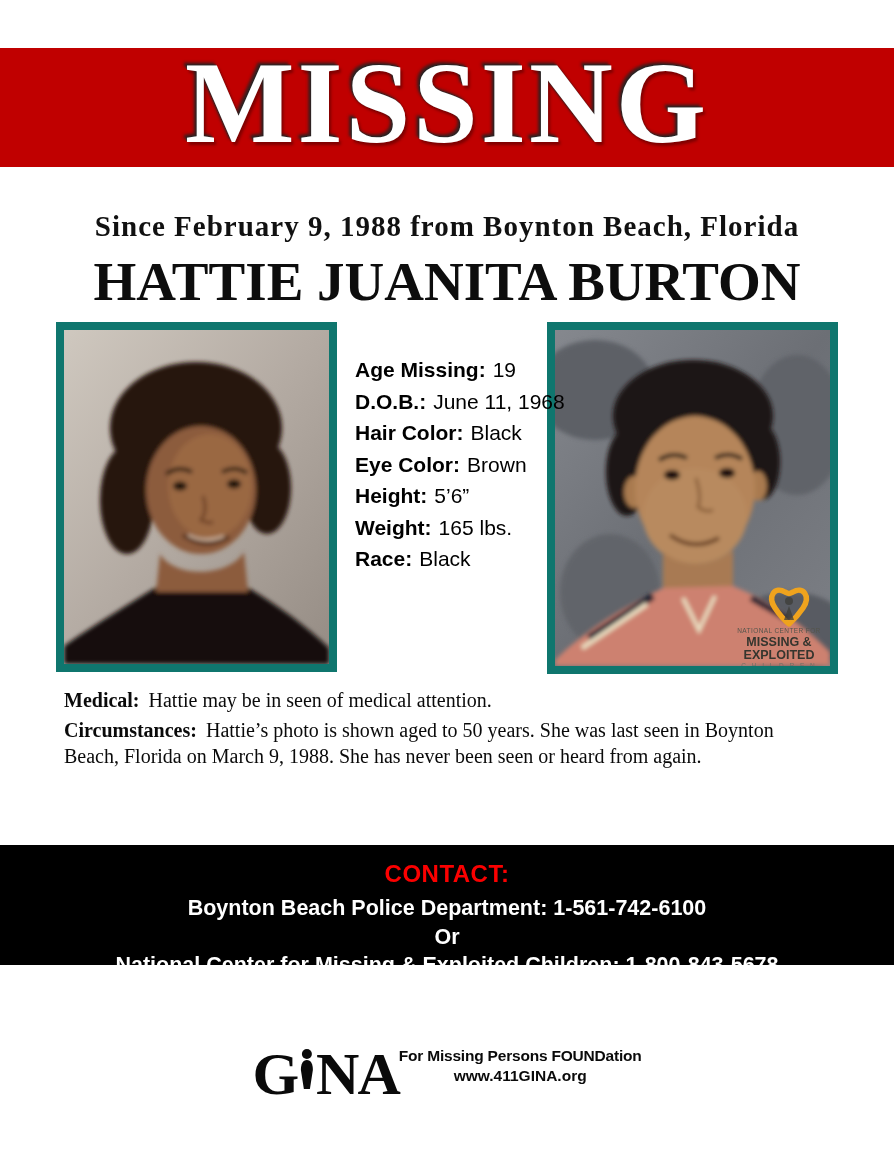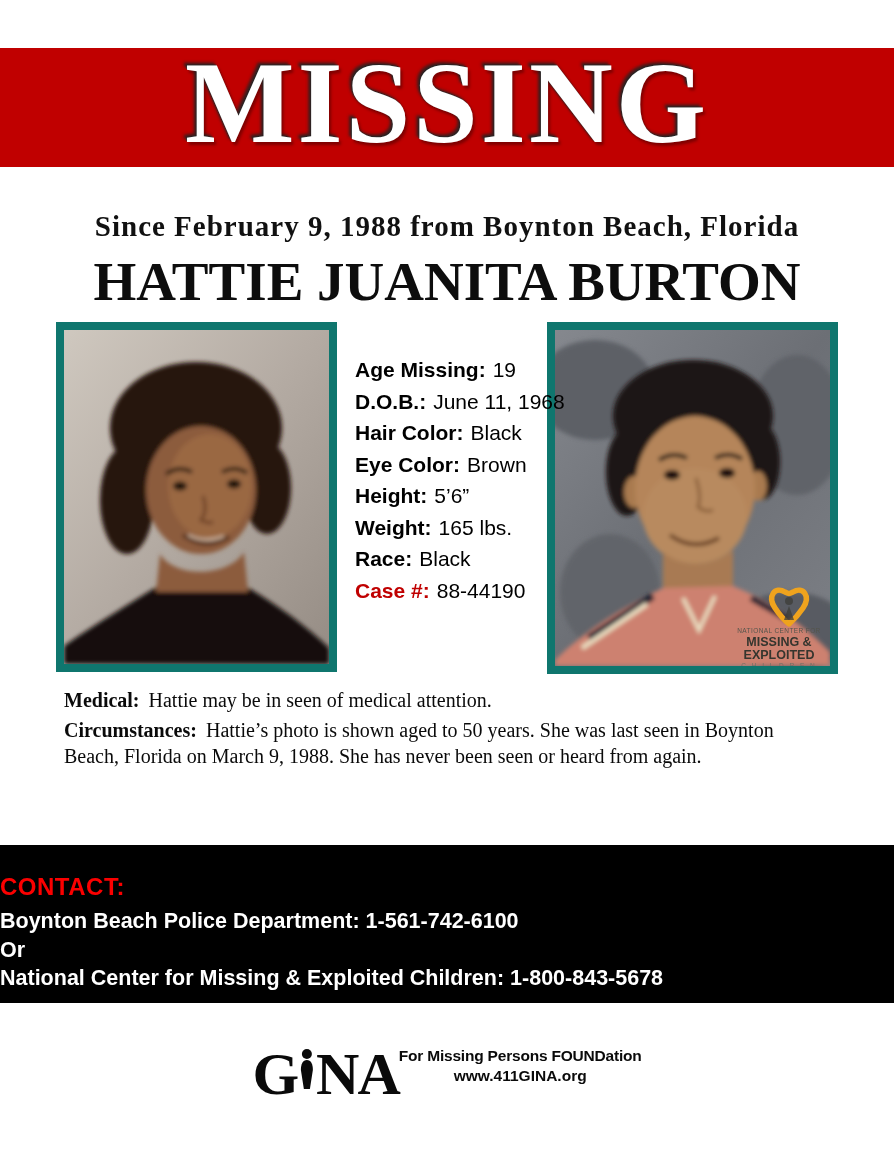--- a/index.html
+++ b/index.html
@@ -51,22 +51,22 @@
     position:absolute; left:64px; width:760px;
     font-family:"Liberation Serif", serif; font-size:20px; line-height:26px; color:#0a0a0a;
   }
   .para-medical { top:687px; }
   .para-circumstances { top:717px; }
   .para .plbl { font-weight:bold; }
   .para .ptext { margin-left:9px; }
 
   
   .contact-bar {
-    position:absolute; left:0; top:845px; width:894px; height:158px;
-    background:#000000; box-sizing:border-box; padding-top:27px; text-align:left;
+    position:absolute; left:0; top:845px; width:894px; height:120px;
+    background:#000000; box-sizing:border-box; padding-top:14px; text-align:center;
   }
   .contact-heading {
     color:#fb0000; font-weight:bold; font-size:24px; line-height:30px;
     letter-spacing:0.5px; margin-bottom:5px;
   }
   .contact-line { color:#ffffff; font-weight:bold; font-size:21.5px; line-height:28.5px; }
 
   
   .footer-logo {
     position:absolute; top:1046px; left:50%; transform:translateX(-50%);
@@ -181,21 +181,20 @@
   </div>
 
   <div class="details">
     <div class="row"><span class="lbl">Age Missing:</span><span class="val">19</span></div>
     <div class="row"><span class="lbl">D.O.B.:</span><span class="val">June 11, 1968</span></div>
     <div class="row"><span class="lbl">Hair Color:</span><span class="val">Black</span></div>
     <div class="row"><span class="lbl">Eye Color:</span><span class="val">Brown</span></div>
     <div class="row"><span class="lbl">Height:</span><span class="val">5’6”</span></div>
     <div class="row"><span class="lbl">Weight:</span><span class="val">165 lbs.</span></div>
     <div class="row"><span class="lbl">Race:</span><span class="val">Black</span></div>
-    <div class="row"><span class="lbl red">Case #:</span><span class="val">88-44190</span></div>
   </div>
 
   <div class="para para-medical">
     <span class="plbl">Medical:</span><span class="ptext">Hattie may be in seen of medical attention.</span>
   </div>
 
   <div class="para para-circumstances">
     <span class="plbl">Circumstances:</span><span class="ptext">Hattie’s photo is shown aged to 50 years.  She was last seen in Boynton Beach, Florida on March 9, 1988. She has never been seen or heard from again.</span>
   </div>
 

